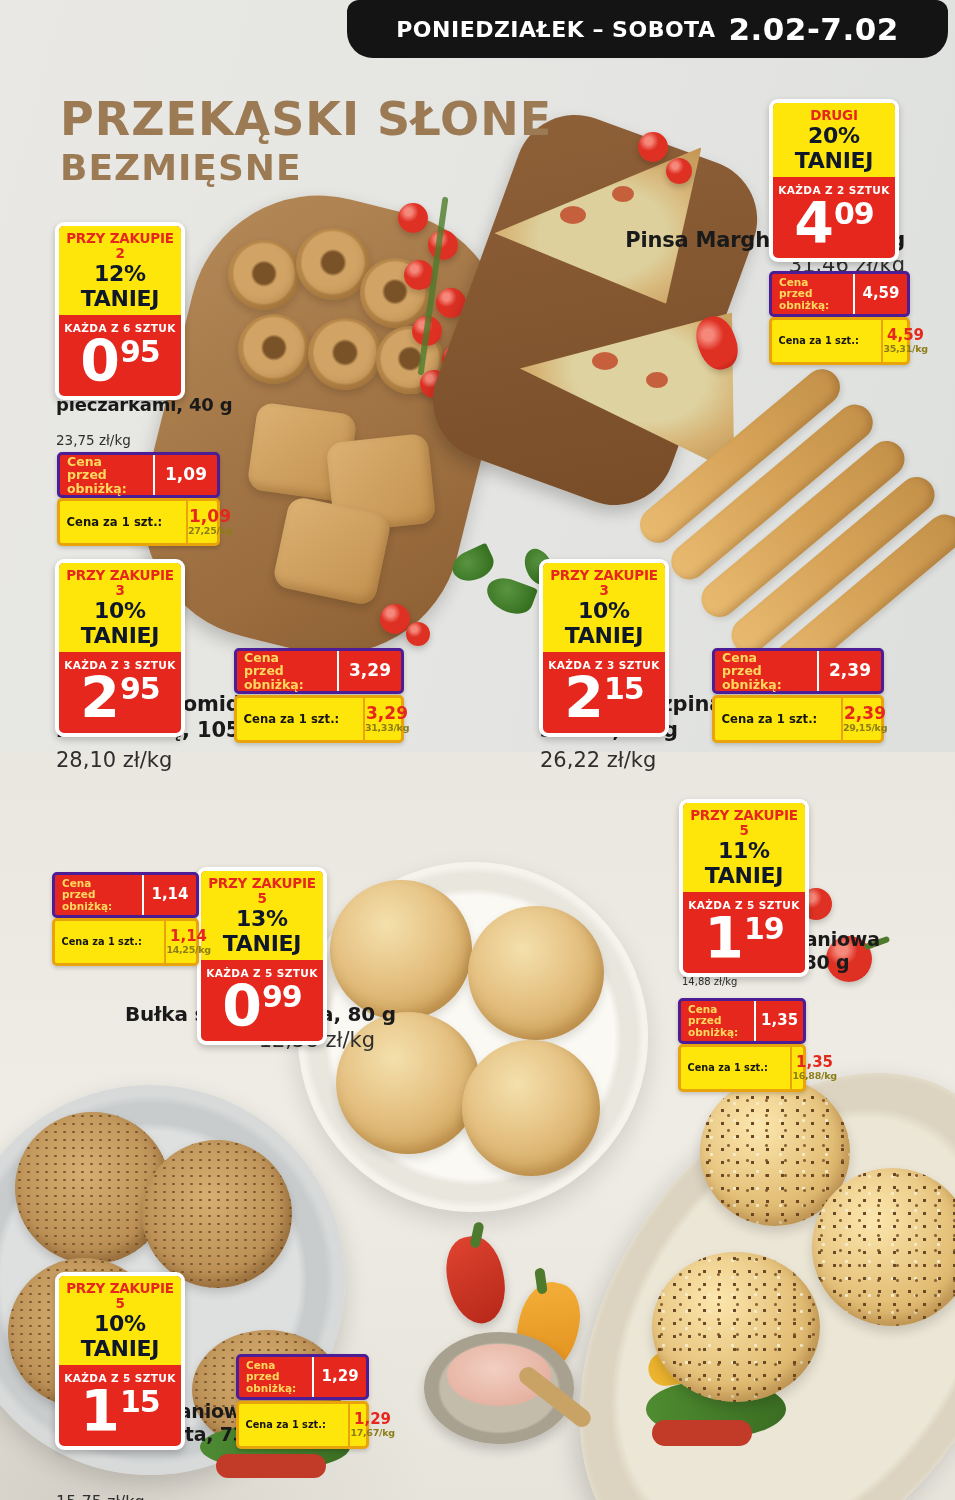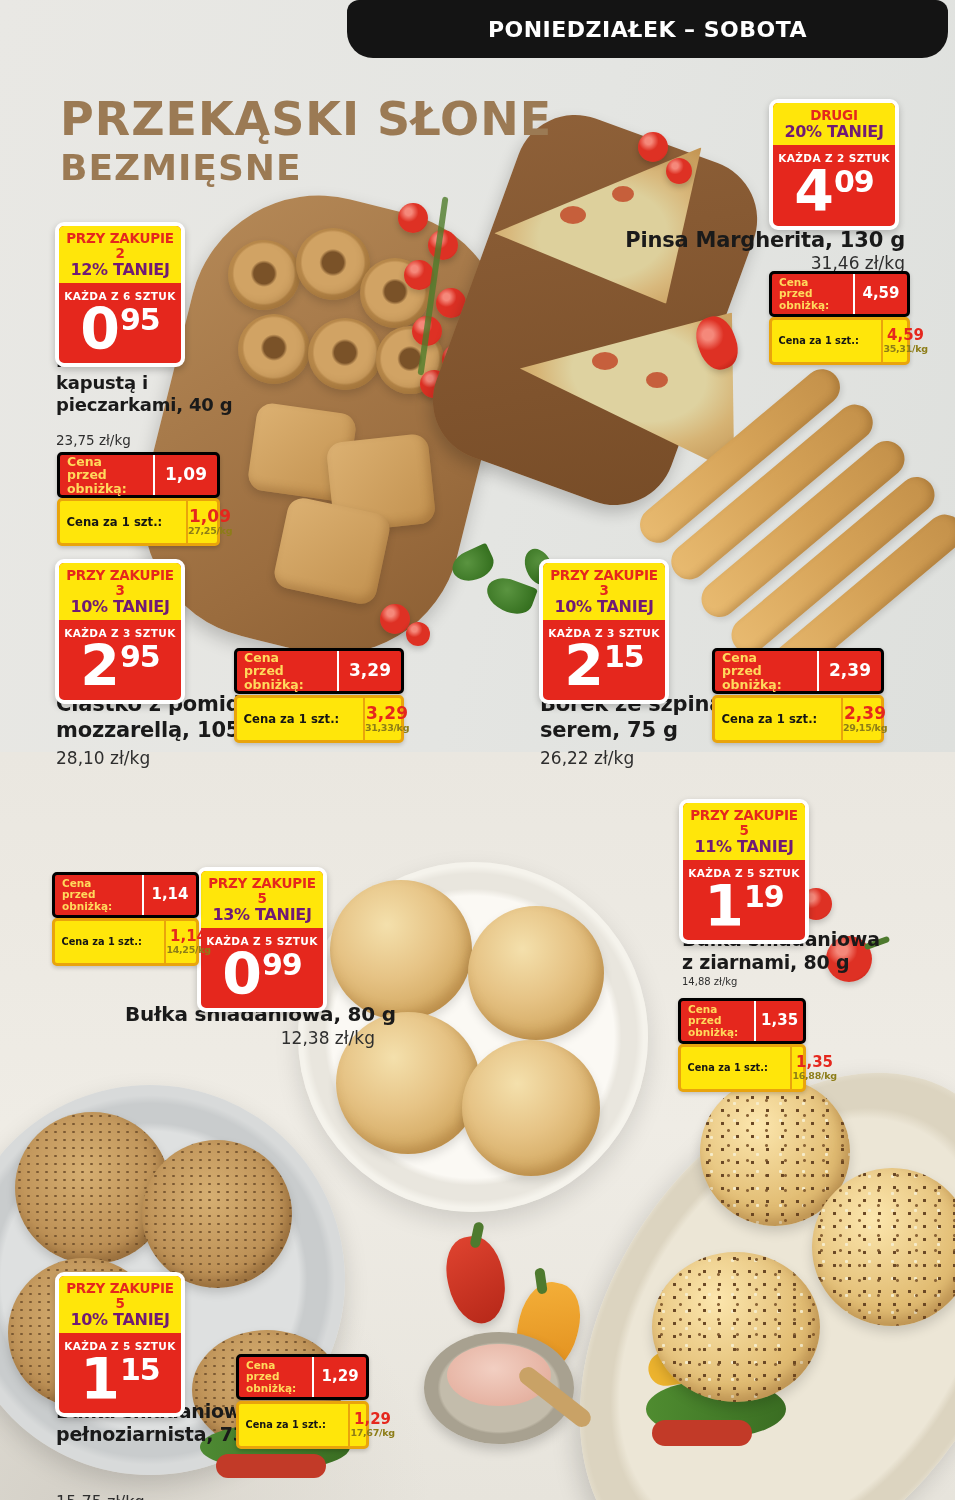--- a/index.html
+++ b/index.html
@@ -21,44 +21,44 @@
   .banner-dates{color:#fff;font-size:31px;font-weight:800;letter-spacing:.5px;}
 
   
   .sec-title{position:absolute;margin:0;color:#9b7a54;font-weight:800;z-index:3;letter-spacing:1px;line-height:1;}
 
   
   .badge{position:absolute;width:122px;background:#e5271d;border:4px solid #fff;border-radius:9px;
          box-shadow:0 3px 7px rgba(0,0,0,.22);text-align:center;z-index:5;}
   .badge-promo{background:#ffe60a;border-radius:5px 5px 0 0;padding:5px 2px 4px;}
   .promo-top{color:#e5271d;font-size:13.5px;font-weight:800;line-height:1.1;letter-spacing:-.2px;}
-  .promo-bottom{color:#701a75;font-size:16px;font-weight:800;line-height:1.15;letter-spacing:-.3px;}
+  .promo-bottom{color:#0f172a;font-size:22px;font-weight:800;line-height:1.15;letter-spacing:-.3px;}
   .badge-each{color:#fff;font-size:10.5px;font-weight:700;margin-top:7px;letter-spacing:.4px;}
   .badge-price{display:flex;justify-content:center;align-items:flex-start;padding:2px 0 8px;color:#fff;}
   .pi{font-size:57px;line-height:.9;font-weight:800;letter-spacing:-2px;}
   .pd{font-size:30px;line-height:1;font-weight:800;margin:1px 0 0 2px;letter-spacing:-1px;}
 
   
   .row{position:absolute;display:flex;align-items:stretch;border-radius:5px;z-index:6;
        box-shadow:0 2px 4px rgba(0,0,0,.18);}
-  .row-red{background:#e5271d;border:3px solid #000000;height:40px;}
+  .row-red{background:#e5271d;border:3px solid #4c1d95;height:40px;}
   .row-yellow{background:#ffe60a;border:3px solid #e9a40c;height:42px;}
   .row-label{flex:1;display:flex;align-items:center;padding-left:7px;font-weight:700;line-height:1.08;}
   .row-red .row-label{color:#ffd95c;font-size:12.5px;}
   .row-yellow .row-label{color:#151515;font-size:12.5px;white-space:nowrap;transform:scaleX(.93);transform-origin:left center;}
   .row-val{width:62px;display:flex;flex-direction:column;justify-content:center;align-items:center;line-height:1.05;margin-left:16px;}
   .row-red .row-val{border-left:2px solid #fff;color:#fff;font-size:17px;font-weight:800;}
   .row-yellow .row-val{border-left:2px solid #e9a40c;color:#e5271d;font-size:17px;font-weight:800;}
   .row-sub{font-size:9.5px;font-weight:700;color:#8d7d18;letter-spacing:-.3px;line-height:1;}
   .row.sm .row-label{font-size:10.5px;}
   .row.sm .row-val{width:52px;font-size:15px;}
 
   
   .pname{position:absolute;font-weight:700;color:#1a1a1a;z-index:4;letter-spacing:-.2px;line-height:1.22;}
-  .punit{position:absolute;font-size:17px;color:#2e2e2e;z-index:4;}
+  .punit{position:absolute;font-size:21px;color:#2e2e2e;z-index:4;}
 
   
   .art{position:absolute;z-index:1;}
   .c{border-radius:50%;}
   .proll{border-radius:50%;background:radial-gradient(circle at 50% 48%,#7a5228 0 20%,#d1a364 26% 58%,#b98a4c 62% 100%);
          box-shadow:inset -4px -5px 8px rgba(110,65,20,.3),0 4px 8px rgba(0,0,0,.15);}
   .psq{border-radius:16px;background:linear-gradient(135deg,#dcb172 0%,#c2914f 100%);
        box-shadow:inset -4px -5px 9px rgba(110,65,20,.28),0 4px 8px rgba(0,0,0,.15);}
   .tom{border-radius:50%;background:radial-gradient(circle at 35% 30%,#f5887a 0 12%,#de3124 35% 72%,#ad1c11 100%);
        box-shadow:0 3px 6px rgba(0,0,0,.2);}
@@ -157,20 +157,21 @@
   <div class="art" style="left:536px;top:1268px;width:10px;height:26px;border-radius:5px;transform:rotate(-8deg);background:#4e7a2e;"></div>
   <div class="art" style="left:424px;top:1332px;width:150px;height:112px;border-radius:50%;background:radial-gradient(ellipse,#c3bcab 55%,#a8a190 58% 72%,#b5ae9d 75%);box-shadow:0 6px 12px rgba(0,0,0,.18);"></div>
   <div class="art" style="left:447px;top:1344px;width:104px;height:62px;border-radius:50%;background:radial-gradient(ellipse at 45% 40%,#f2cfc2,#e0a694);"></div>
   <div class="art" style="left:512px;top:1388px;width:86px;height:18px;border-radius:9px;transform:rotate(38deg);background:#c9a266;"></div>
   <div class="art tom" style="left:800px;top:888px;width:32px;height:32px;"></div>
   <div class="art tom" style="left:826px;top:936px;width:46px;height:46px;"></div>
   <div class="art" style="left:864px;top:940px;width:26px;height:6px;border-radius:3px;transform:rotate(-20deg);background:#4e7a2e;"></div>
 
   <div class="banner">
     <span class="banner-days">PONIEDZIAŁEK – SOBOTA</span>
+    <span class="banner-dates">2.02-7.02</span>
   </div>
 
   <h1 class="sec-title" style="left:60px;top:96px;font-size:46px;">PRZEKĄSKI SŁONE</h1>
   <h1 class="sec-title" style="left:60px;top:150px;font-size:36px;">BEZMIĘSNE</h1>
 
   <div class="badge" style="left:55px;top:222px;">
     <div class="badge-promo">
       <div class="promo-top">PRZY ZAKUPIE 2</div>
       <div class="promo-bottom">12% TANIEJ</div>
     </div>

